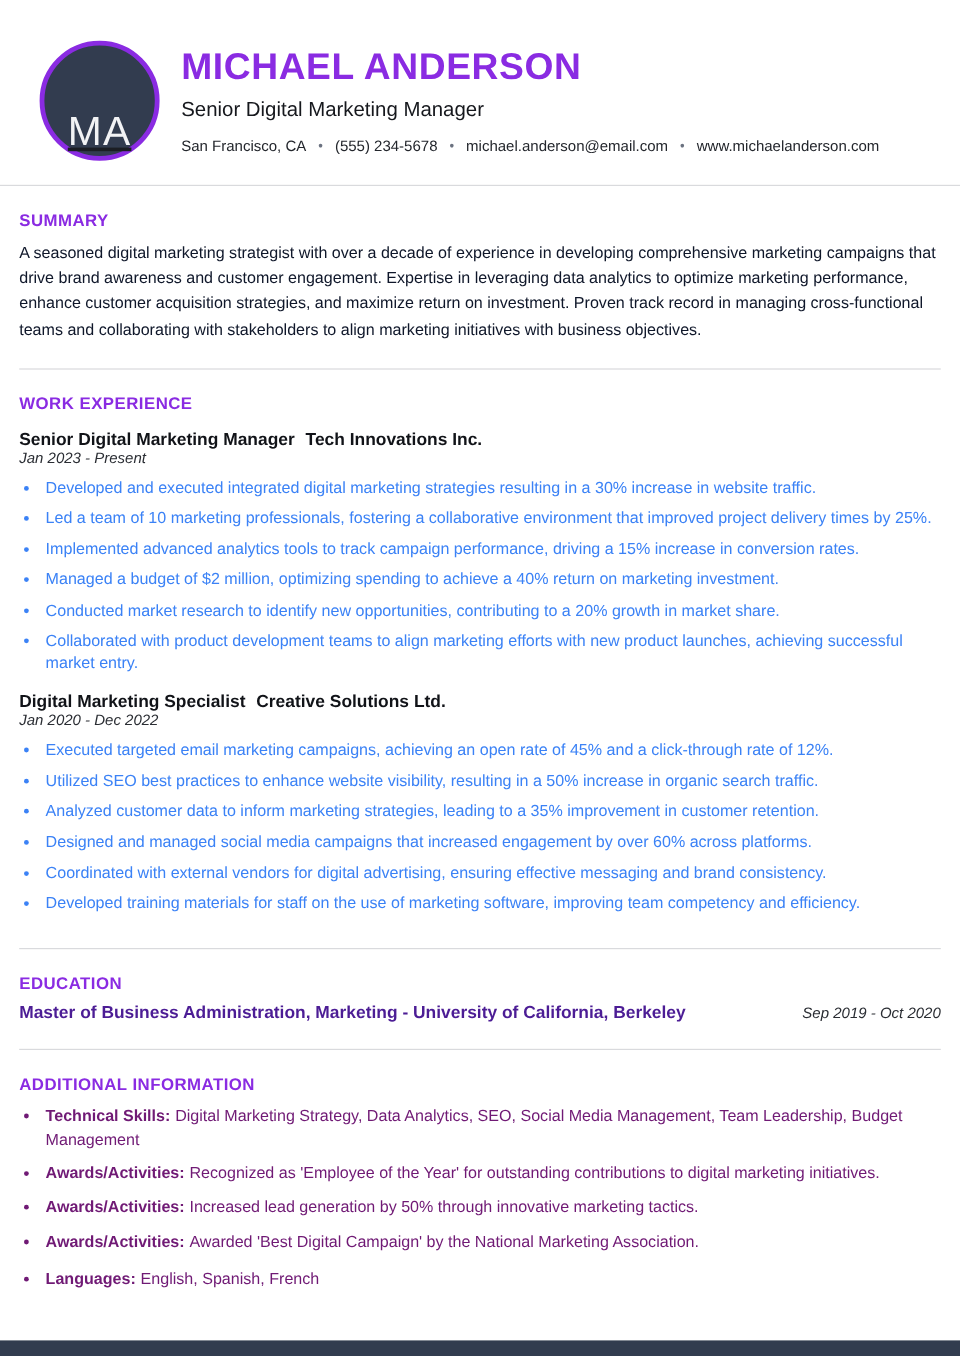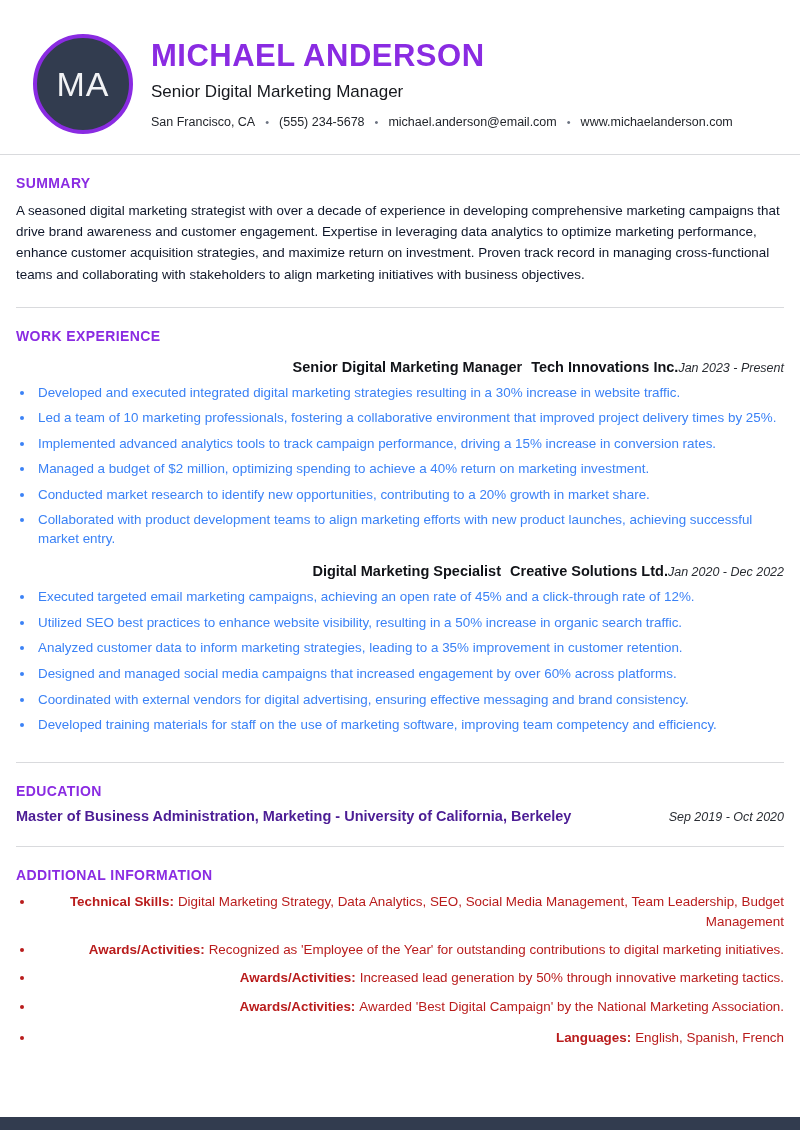--- a/index.html
+++ b/index.html
@@ -11,56 +11,56 @@
     --muted:#5b616b;
   }
   *{box-sizing:border-box;margin:0;padding:0;}
   html,body{background:#fff;}
   body{font-family:"Liberation Sans","DejaVu Sans",sans-serif;color:var(--text);}
   .page{width:800px;height:1130px;position:relative;background:#fff;overflow:hidden;}
 
   
   .header{display:flex;align-items:center;gap:18px;padding:34px 33px 20px 33px;}
   .avatar{width:100px;height:100px;border-radius:50%;background:var(--avatar-bg);
-    border:4px solid var(--accent);display:flex;align-items:center;justify-content:center;
-    flex:0 0 auto;}
+    border:4px solid var(--accent);display:flex;align-items:flex-end;justify-content:center;
+    flex:0 0 auto;text-decoration:underline;}
   .avatar span{color:var(--avatar-text);font-size:34px;font-weight:400;letter-spacing:1px;}
   .header-text{flex:1;min-width:0;}
   .name{color:var(--accent);font-size:31px;font-weight:800;letter-spacing:.5px;line-height:1.1;}
   .job-title{font-size:17px;font-weight:400;color:#16181d;margin-top:9px;}
   .contact{display:flex;align-items:center;flex-wrap:wrap;gap:10px;margin-top:13px;
     font-size:12.5px;color:#23262c;}
   .contact .dot{color:#6b7280;font-size:11px;}
   .contact a{color:inherit;text-decoration:none;cursor:pointer;}
 
   hr.divider{border:none;border-top:1px solid #d9dadd;margin:0 0 0 0;}
 
   .content{padding:0 16px;}
   .section-heading{color:var(--accent);font-size:14px;font-weight:700;letter-spacing:.4px;
     margin-top:20px;margin-bottom:9px;}
 
   .summary-text{font-size:13.4px;line-height:1.58;color:#0f172a;margin-bottom:22px;}
 
-  .job-header{display:flex;justify-content:flex-end;align-items:baseline;
-    margin-top:15px;margin-bottom:8px;}
+  .job-header{display:flex;justify-content:space-between;align-items:baseline;
+    margin-top:15px;margin-bottom:8px;flex-direction:column;}
   .job-header .titles{font-size:14.5px;font-weight:700;color:#111318;}
   .job-header .company{margin-left:9px;}
   .dates{font-size:12.5px;font-style:italic;color:#2a2d33;font-weight:400;white-space:nowrap;}
 
   ul.bullets{list-style:disc;padding-left:19px;margin:0 0 12px 0;}
   ul.bullets li{font-size:13.4px;line-height:1.42;color:#3b82f6;margin-bottom:6.5px;padding-left:3px;}
 
   .work-bottom-space{height:16px;}
 
   .edu-row{display:flex;justify-content:space-between;align-items:baseline;
     margin-top:6px;margin-bottom:22px;}
   .edu-row .degree{font-size:14.5px;font-weight:700;color:#4c1d95;}
 
   ul.add-info{list-style:disc;padding-left:19px;margin:4px 0 0 0;}
-  ul.add-info li{font-size:13.4px;line-height:1.45;color:#b91c1c;margin-bottom:9px;padding-left:3px;text-align:right;}
+  ul.add-info li{font-size:13.4px;line-height:1.45;color:#701a75;margin-bottom:9px;padding-left:3px;}
   ul.add-info li.languages{margin-top:12px;}
   .item-label{font-weight:700;margin-right:4px;}
 
   .footer-bar{position:absolute;left:0;bottom:0;width:100%;height:13px;background:var(--footer-bg);}
 </style>
 </head>
 <body>
 
 <div class="page">
 

